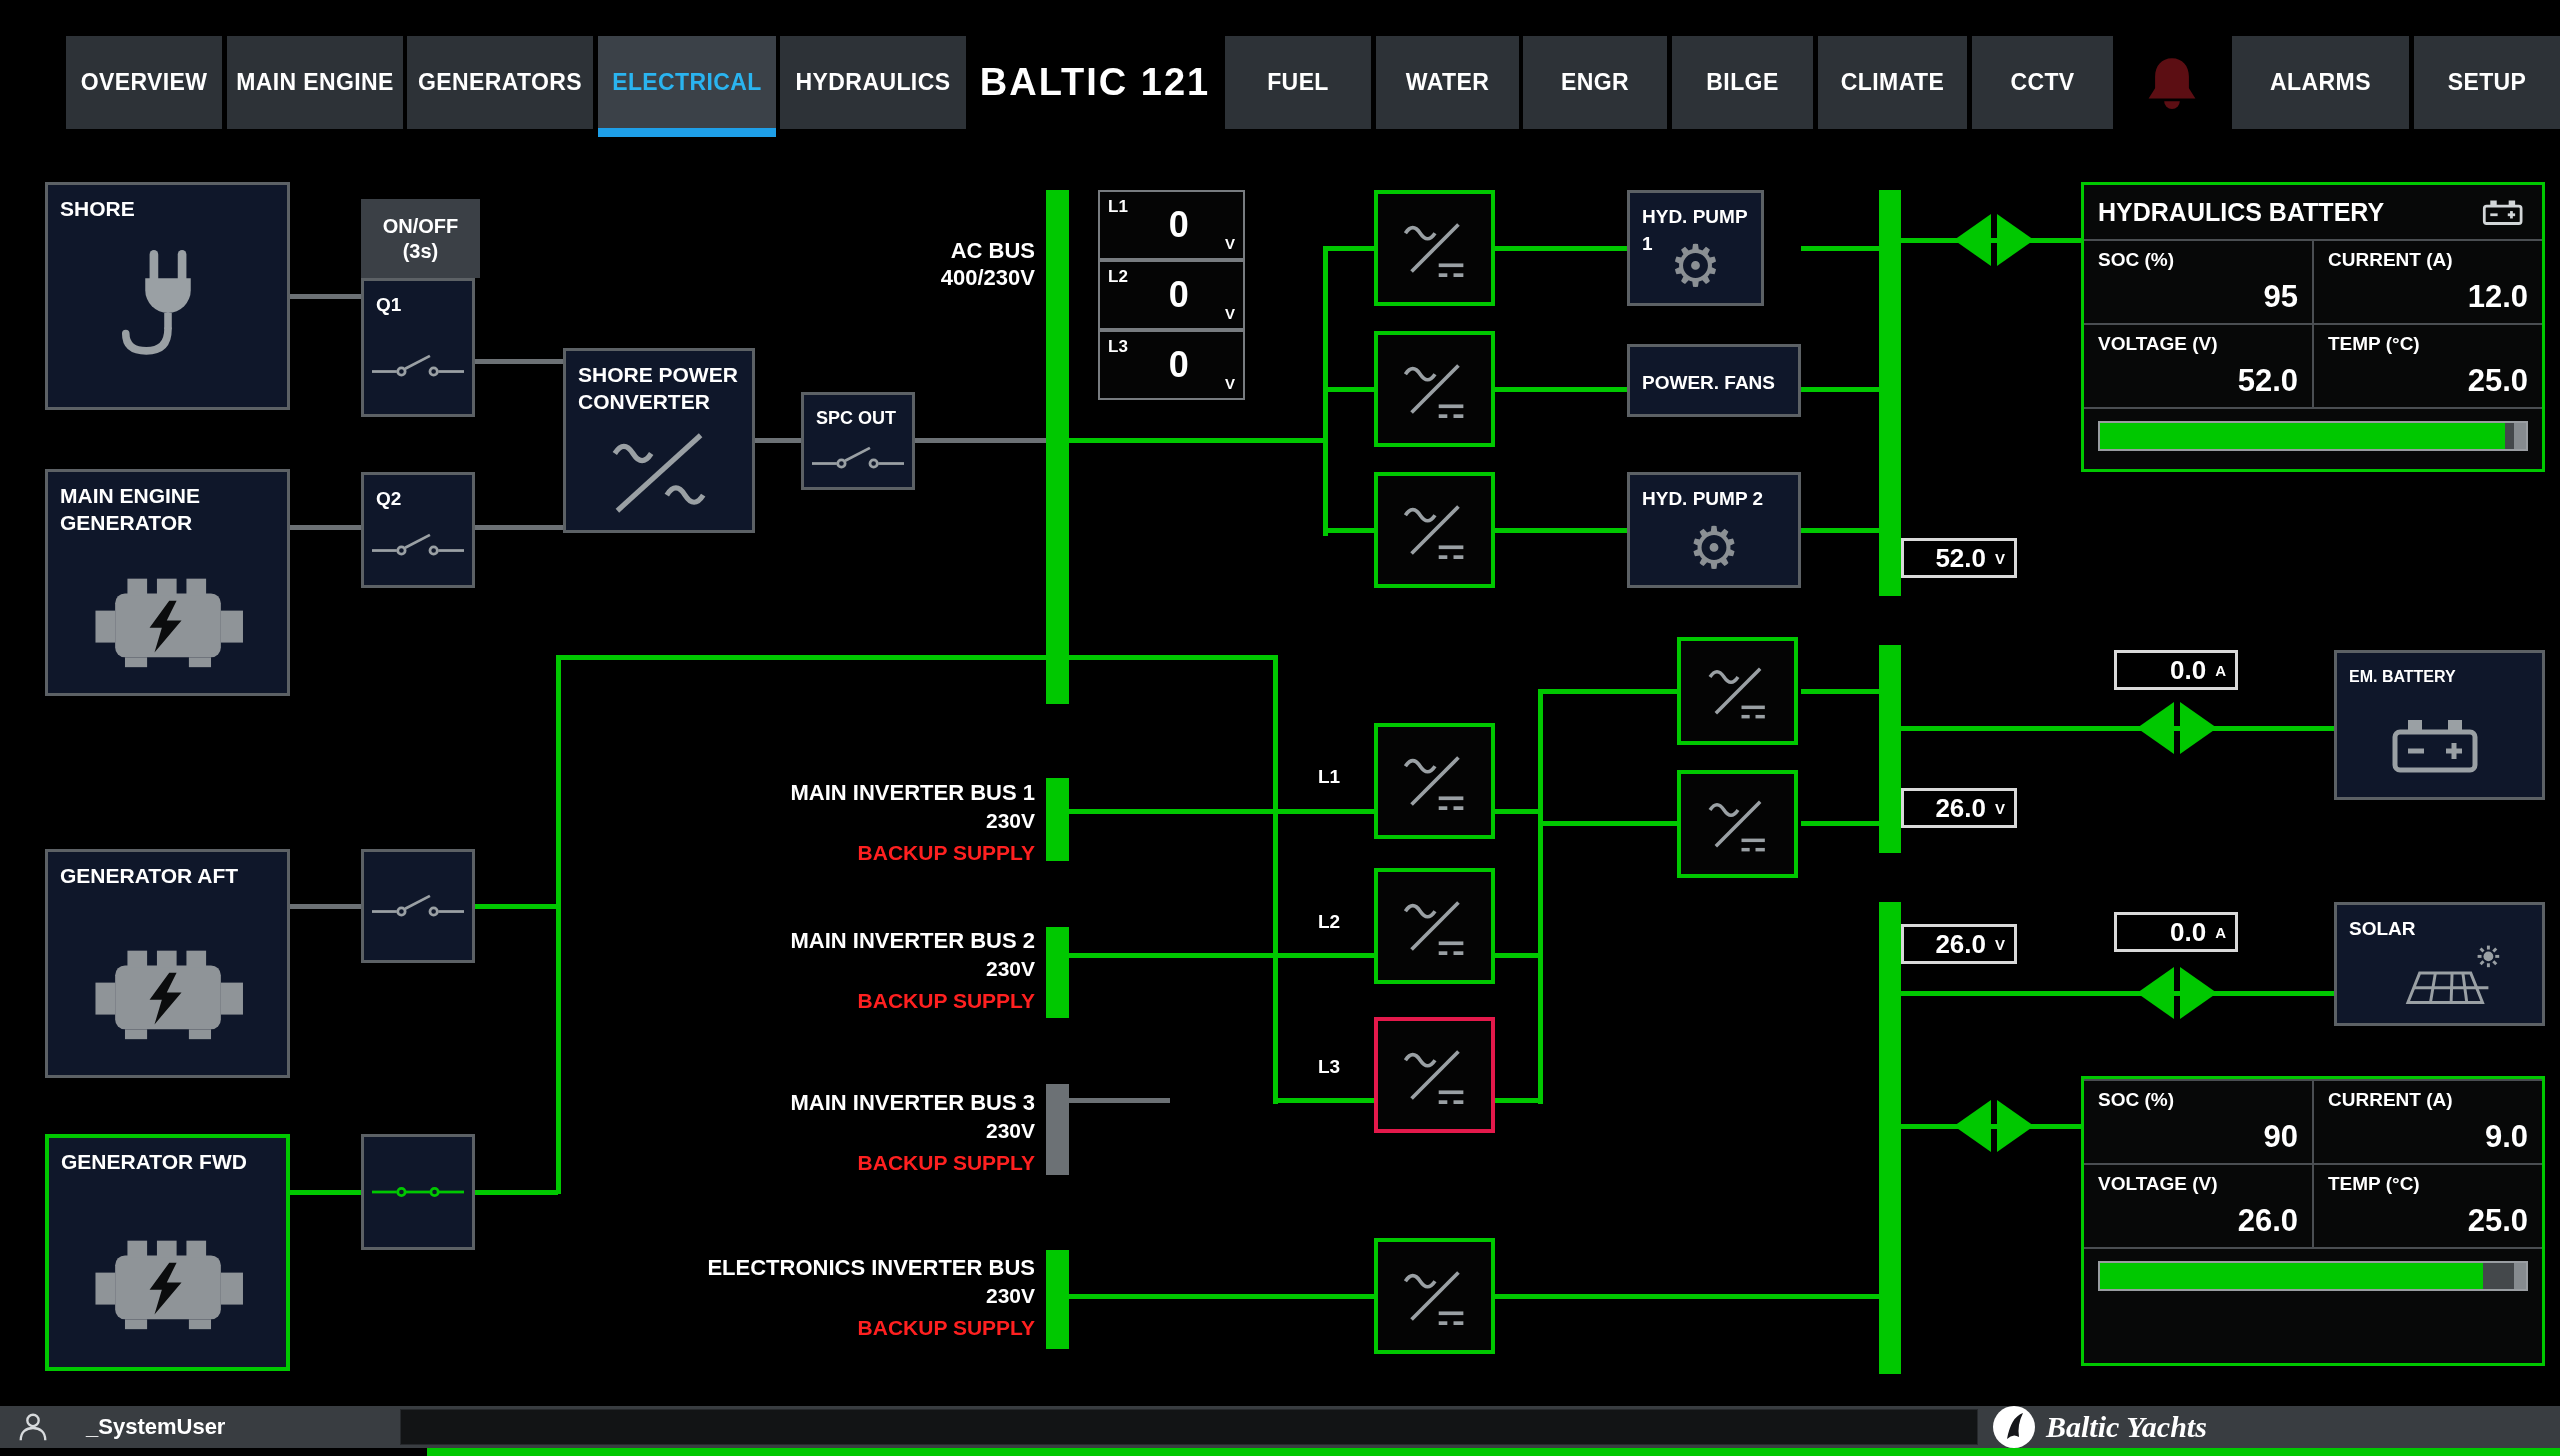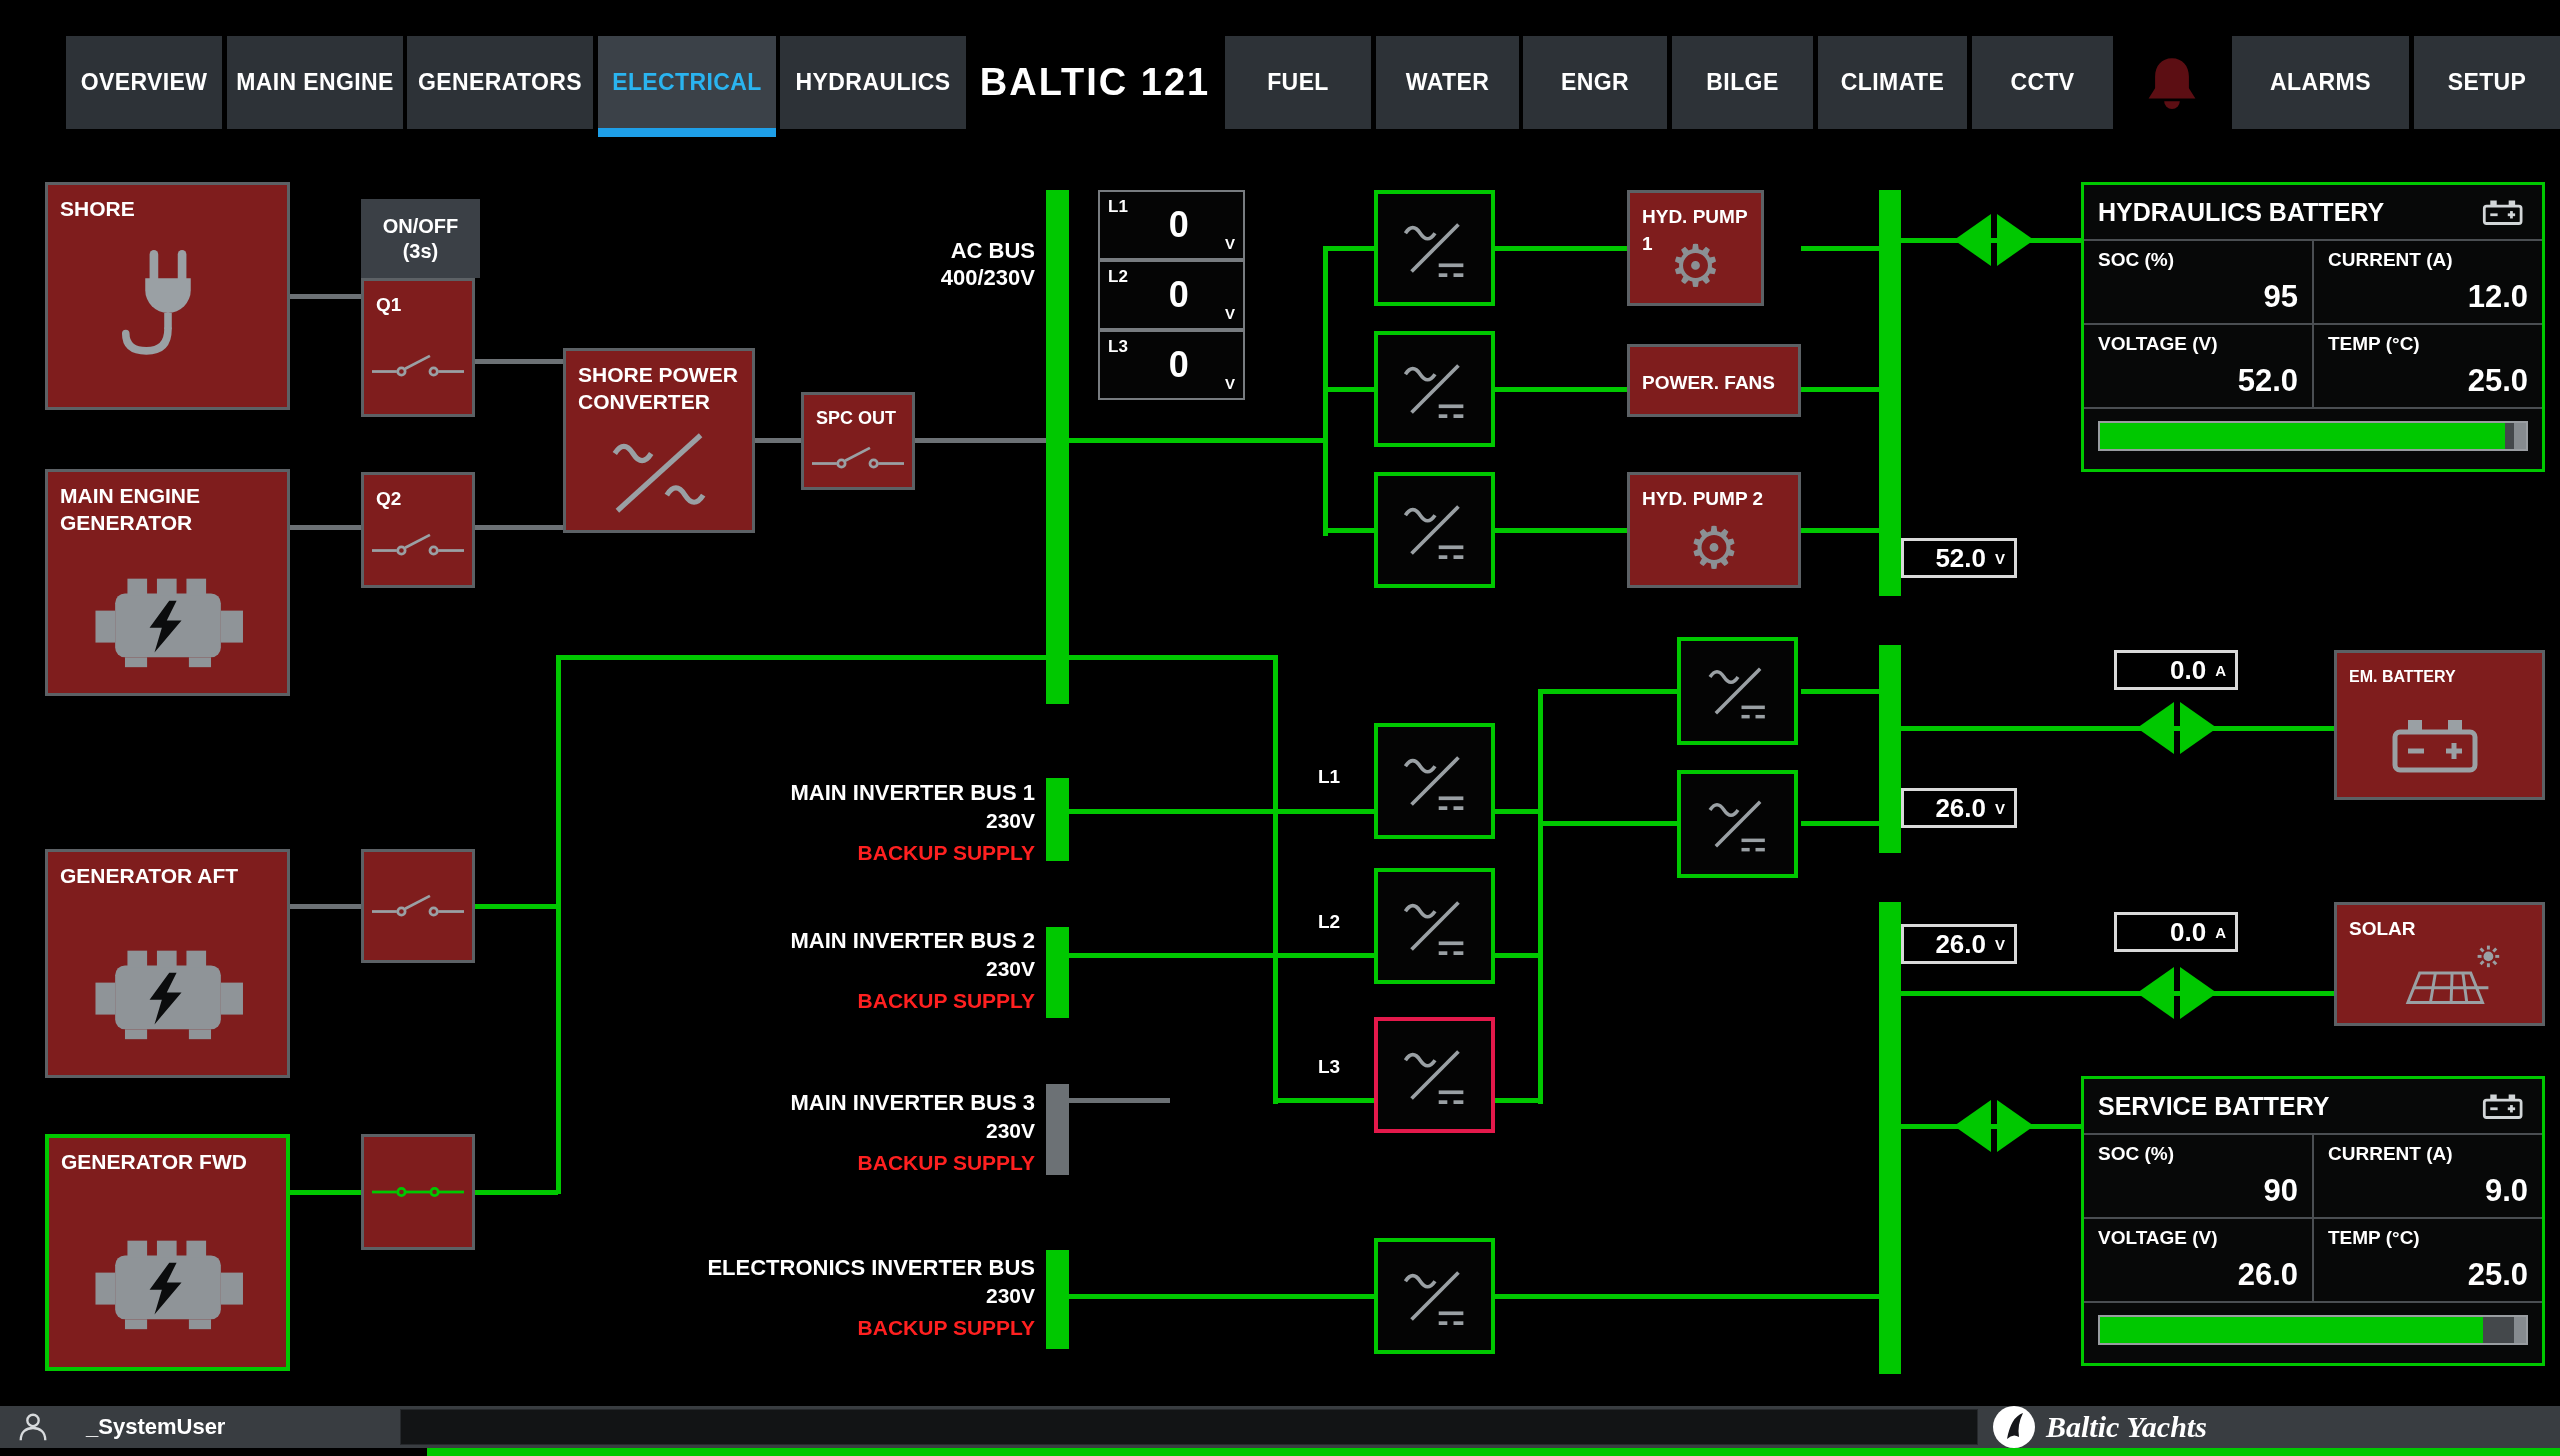--- a/index.html
+++ b/index.html
@@ -15,21 +15,21 @@
     align-items:center;justify-content:center;font-size:38px;font-weight:bold;letter-spacing:2px}
   .bell-btn{position:absolute;top:36px;left:2118px;width:108px;height:93px;display:flex;
     align-items:center;justify-content:center;background:#000;cursor:pointer}
   
   .lh{position:absolute;height:5px}
   .lv{position:absolute;width:5px}
   .green{background:#00c800}
   .grey{background:#6c7175}
   .bus{position:absolute;width:23px}
   
-  .eqbox{position:absolute;background:#7f1d1d;border:3px solid #5c6165}
+  .eqbox{position:absolute;background:#0f172a;border:3px solid #5c6165}
   .eqbox.greenb{border-color:#00c800;border-width:4px}
   .eqbox .lbl{position:absolute;top:10px;left:12px;font-size:21px;font-weight:bold;line-height:27px}
   .eqbox .icon{position:absolute;left:50%;top:58%;transform:translate(-50%,-50%)}
   .onoff{position:absolute;background:#3b4046;display:flex;flex-direction:column;align-items:center;
     justify-content:center;font-weight:bold;font-size:20px;line-height:25px;cursor:pointer}
   .phase-box{position:absolute;width:147px;height:70px;border:2px solid #787c80;background:#050505}
   .phase-box .pl{position:absolute;top:5px;left:8px;font-size:17px;font-weight:bold}
   .phase-box .pv{position:absolute;top:50%;left:55%;transform:translate(-50%,-50%);font-size:36px;font-weight:bold}
   .phase-box .pu{position:absolute;right:8px;bottom:6px;font-size:15px;font-weight:bold}
   .inv{position:absolute;width:121px;height:116px;background:#040404;border:4px solid #00c800;
@@ -555,33 +555,20 @@
       <path d="M18 30 h52 l12 30 h-76 z"></path>
       <line x1="34" y1="30" x2="29" y2="60"></line>
         <line x1="51" y1="30" x2="50" y2="60"></line>
         <line x1="62" y1="30" x2="66" y2="60"></line>
       <line x1="12" y1="45" x2="88" y2="45"></line>
     </svg>
   </span>
 </div>
 
 <div class="panel" style="left:2081px;top:1076px;width:464px;height:290px">
-  <div class="panel-header">
-    <span>SERVICE BATTERY</span>
-    <span>
-      <svg width="46" height="30" viewBox="0 0 100 62" stroke="#d2d6d8" stroke-width="6" fill="none">
-        <rect x="5" y="18" width="80" height="38" rx="5"></rect>
-        <rect x="18" y="6" width="14" height="10" fill="#d2d6d8" stroke="none"></rect>
-        <rect x="58" y="6" width="14" height="10" fill="#d2d6d8" stroke="none"></rect>
-        <line x1="18" y1="37" x2="34" y2="37"></line>
-          <line x1="56" y1="37" x2="72" y2="37"></line>
-          <line x1="64" y1="29" x2="64" y2="45"></line>
-      </svg>
-    </span>
-  </div>
   <div class="panel-grid">
     <div class="cell">
       <span class="cl">SOC (%)</span>
       <span class="cv">90</span>
     </div>
     <div class="cell">
       <span class="cl">CURRENT (A)</span>
       <span class="cv">9.0</span>
     </div>
     <div class="cell">

